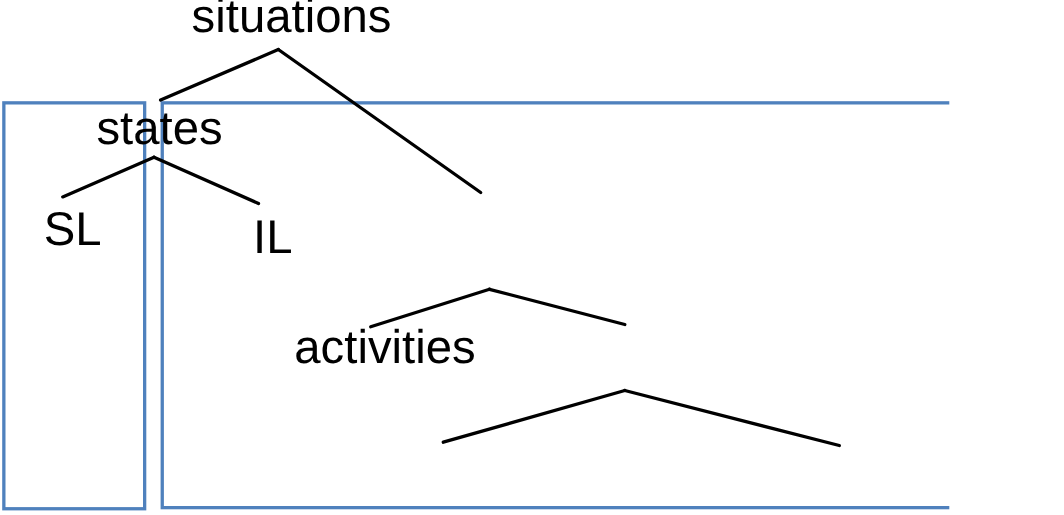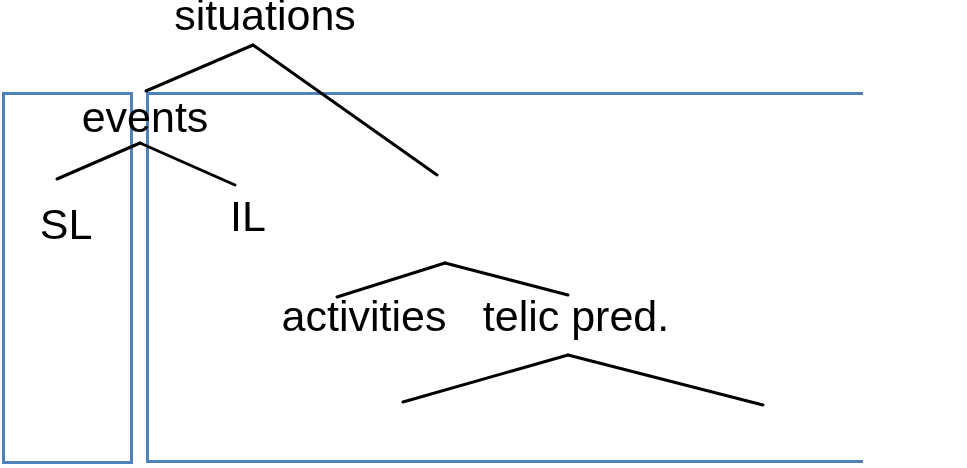--- a/index.html
+++ b/index.html
@@ -25,24 +25,24 @@
   .node {
     position: absolute;
     transform: translateX(-50%);
     font-size: 43px;
     line-height: 43px;
     white-space: nowrap;
     color: #000000;
   }
   .n-situations      { left: 265px; top: -6px;  }
   .n-states          { left: 145px; top: 96px;  }
-  .n-sl              { left: 66px;  top: 203px; }
+  .n-sl              { left: 66px;  top: 188px; }
   .n-il              { left: 248px; top: 195px; }
   .n-events          { left: 437px; top: 196px; }
-  .n-activities      { left: 364px; top: 295px; }
+  .n-activities      { left: 350px; top: 295px; }
   .n-telic           { left: 576px; top: 295px; }
   .n-accomplishments { left: 469px; top: 394px; }
   .n-achievements    { left: 795px; top: 394px; }
 </style>
 </head>
 <body>
 
 <div class="canvas">
 
   <div class="box box-left"></div>
@@ -53,19 +53,18 @@
     <line x1="253" y1="45" x2="437" y2="175"></line>
     <line x1="140" y1="143" x2="57" y2="179"></line>
     <line x1="140" y1="143" x2="235" y2="185"></line>
     <line x1="445" y1="263" x2="337" y2="297"></line>
     <line x1="445" y1="263" x2="568" y2="295"></line>
     <line x1="568" y1="355" x2="403" y2="402"></line>
     <line x1="568" y1="355" x2="763" y2="405"></line>
   </svg>
 
   <div class="node n-situations">situations</div>
-  <div class="node n-states">events</div>
+  <div class="node n-states">states</div>
   <div class="node n-sl">SL</div>
   <div class="node n-il">IL</div>
   <div class="node n-activities">activities</div>
-  <div class="node n-telic">telic pred.</div>
 
 </div>
 
 </body></html>

